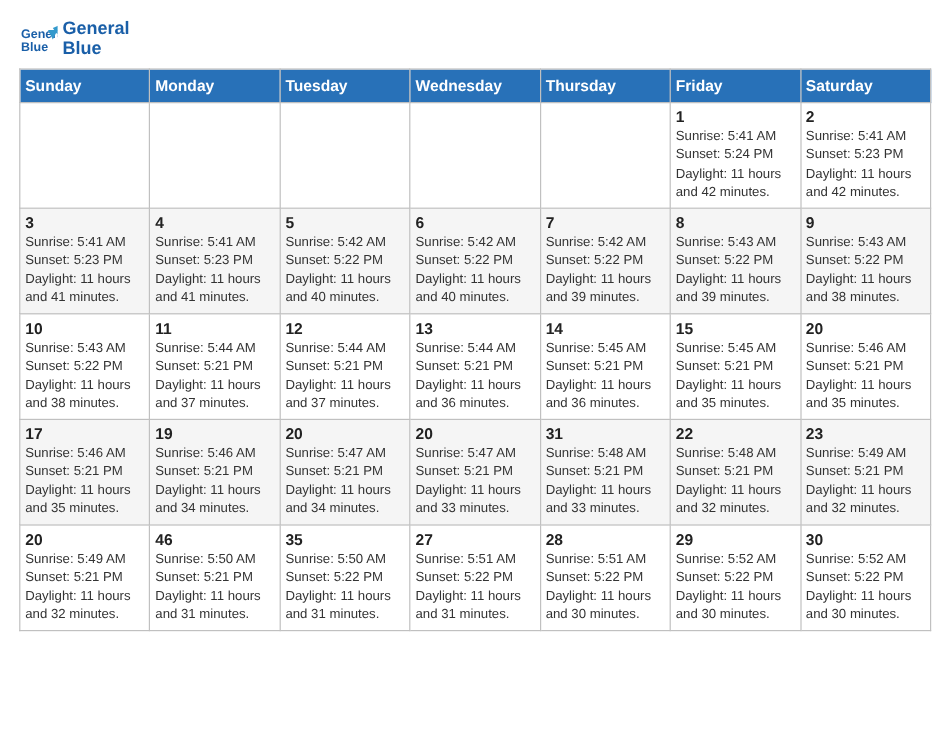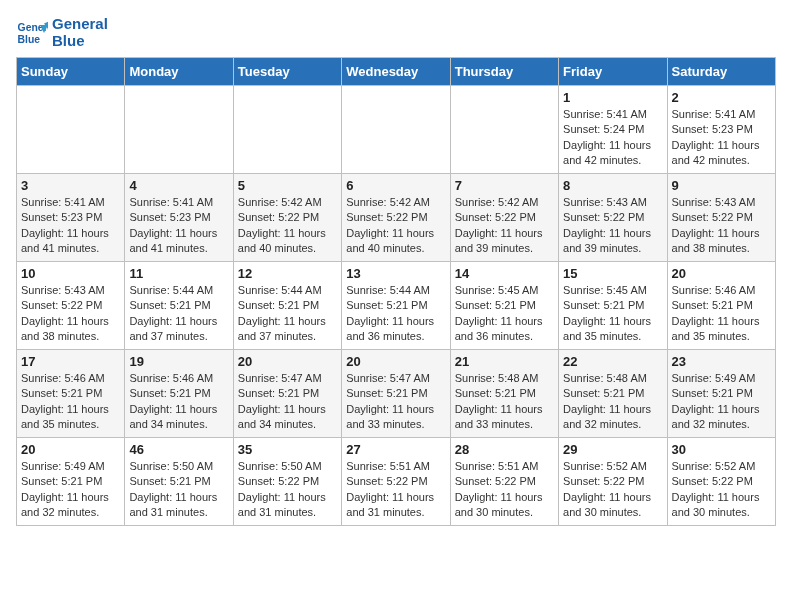--- a/index.html
+++ b/index.html
@@ -195,21 +195,21 @@
         </td>
         <td>
           <span class="day-num">20</span>
           <div class="day-info">Sunrise: 5:47 AM<br>Sunset: 5:21 PM<br>Daylight: 11 hours and 34 minutes.</div>
         </td>
         <td>
           <span class="day-num">20</span>
           <div class="day-info">Sunrise: 5:47 AM<br>Sunset: 5:21 PM<br>Daylight: 11 hours and 33 minutes.</div>
         </td>
         <td>
-          <span class="day-num">21</span>
+          <span class="day-num">31</span>
           <div class="day-info">Sunrise: 5:48 AM<br>Sunset: 5:21 PM<br>Daylight: 11 hours and 33 minutes.</div>
         </td>
         <td>
           <span class="day-num">22</span>
           <div class="day-info">Sunrise: 5:48 AM<br>Sunset: 5:21 PM<br>Daylight: 11 hours and 32 minutes.</div>
         </td>
         <td>
           <span class="day-num">23</span>
           <div class="day-info">Sunrise: 5:49 AM<br>Sunset: 5:21 PM<br>Daylight: 11 hours and 32 minutes.</div>
         </td>

